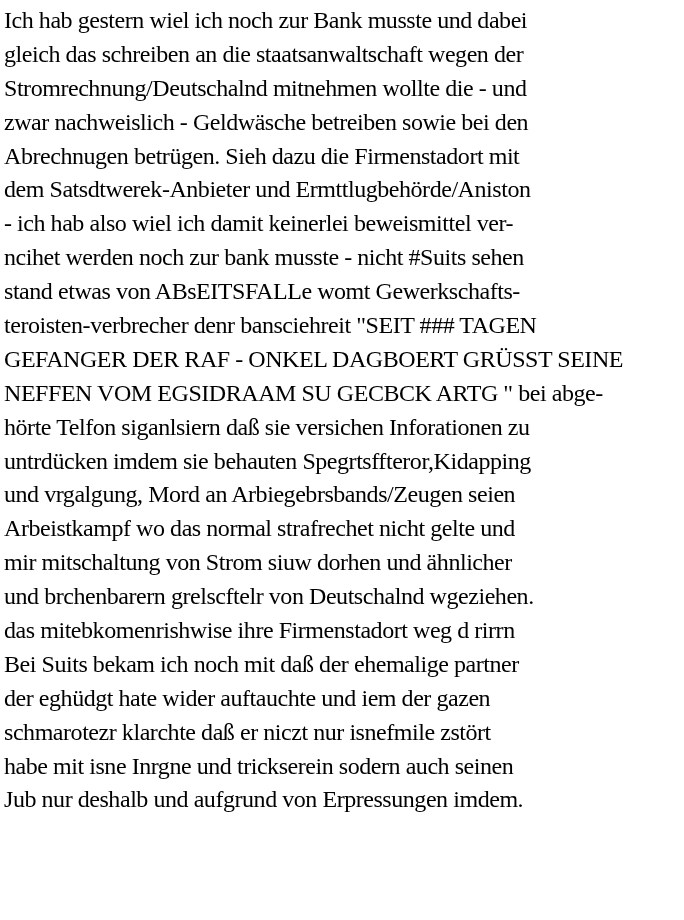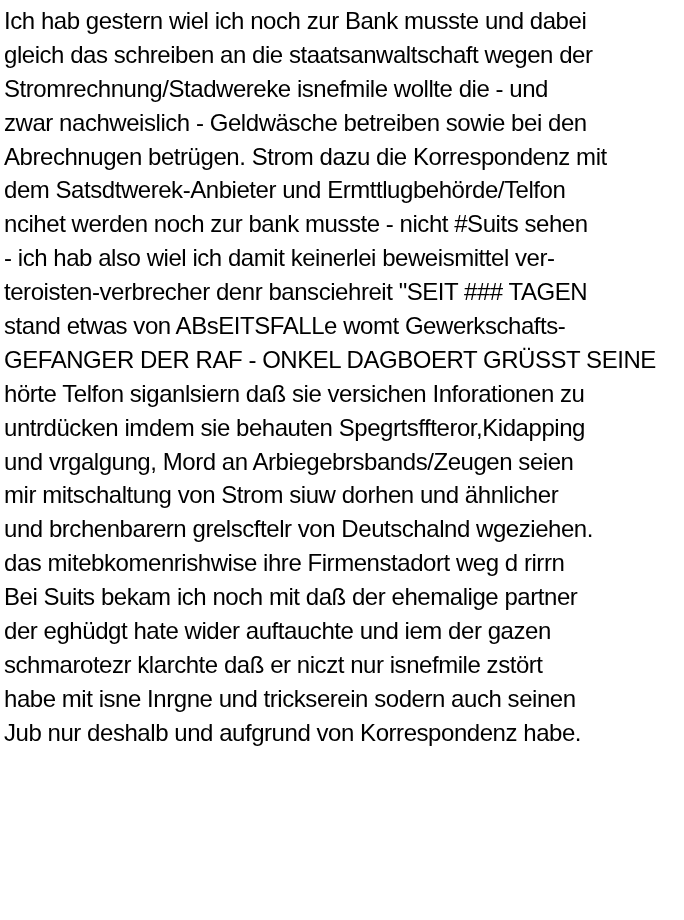--- a/index.html
+++ b/index.html
@@ -5,52 +5,54 @@
   html, body {
     margin: 0;
     padding: 0;
     background: #ffffff;
   }
   .page {
     width: 684px;
     height: 920px;
     background: #ffffff;
     color: #000000;
-    font-family: Liberation Sans, sans-serif;
+    font-family: Liberation Serif, serif;
     font-size: 24px;
     letter-spacing: -0.45px;
     padding: 4px 0 0 4px;
     box-sizing: border-box;
     overflow: hidden;
   }
   .line {
     height: 33.9px;
     line-height: 33.9px;
     white-space: nowrap;
   }
 </style>
 </head>
 <body>
 
 <div class="page">
   <div class="line">Ich hab gestern wiel ich noch zur Bank musste und dabei</div>
   <div class="line">gleich das schreiben an die staatsanwaltschaft wegen der</div>
-  <div class="line">Stromrechnung/Stadwereke isnefmile wollte die - und</div>
+  <div class="line">Stromrechnung/Deutschalnd mitnehmen wollte die - und</div>
   <div class="line">zwar nachweislich - Geldwäsche betreiben sowie bei den</div>
-  <div class="line">Abrechnugen betrügen. Strom dazu die Korrespondenz mit</div>
-  <div class="line">dem Satsdtwerek-Anbieter und Ermttlugbehörde/Telfon</div>
+  <div class="line">Abrechnugen betrügen. Sieh dazu die Firmenstadort mit</div>
+  <div class="line">dem Satsdtwerek-Anbieter und Ermttlugbehörde/Aniston</div>
+  <div class="line">- ich hab also wiel ich damit keinerlei beweismittel ver-</div>
   <div class="line">ncihet werden noch zur bank musste - nicht #Suits sehen</div>
-  <div class="line">- ich hab also wiel ich damit keinerlei beweismittel ver-</div>
+  <div class="line">stand etwas von ABsEITSFALLe womt Gewerkschafts-</div>
   <div class="line">teroisten-verbrecher denr bansciehreit "SEIT ### TAGEN</div>
-  <div class="line">stand etwas von ABsEITSFALLe womt Gewerkschafts-</div>
   <div class="line">GEFANGER DER RAF - ONKEL DAGBOERT GRÜSST SEINE</div>
+  <div class="line">NEFFEN VOM EGSIDRAAM SU GECBCK ARTG " bei abge-</div>
   <div class="line">hörte Telfon siganlsiern daß sie versichen Inforationen zu</div>
   <div class="line">untrdücken imdem sie behauten Spegrtsffteror,Kidapping</div>
   <div class="line">und vrgalgung, Mord an Arbiegebrsbands/Zeugen seien</div>
+  <div class="line">Arbeistkampf wo das normal strafrechet nicht gelte und</div>
   <div class="line">mir mitschaltung von Strom siuw dorhen und ähnlicher</div>
   <div class="line">und brchenbarern grelscftelr von Deutschalnd wgeziehen.</div>
   <div class="line">das mitebkomenrishwise ihre Firmenstadort weg d rirrn</div>
   <div class="line">Bei Suits bekam ich noch mit daß der ehemalige partner</div>
   <div class="line">der eghüdgt hate wider auftauchte und iem der gazen</div>
   <div class="line">schmarotezr klarchte daß er niczt nur isnefmile zstört</div>
   <div class="line">habe mit isne Inrgne und trickserein sodern auch seinen</div>
-  <div class="line">Jub nur deshalb und aufgrund von Korrespondenz habe.</div>
+  <div class="line">Jub nur deshalb und aufgrund von Erpressungen imdem.</div>
 </div>
 
 </body></html>

